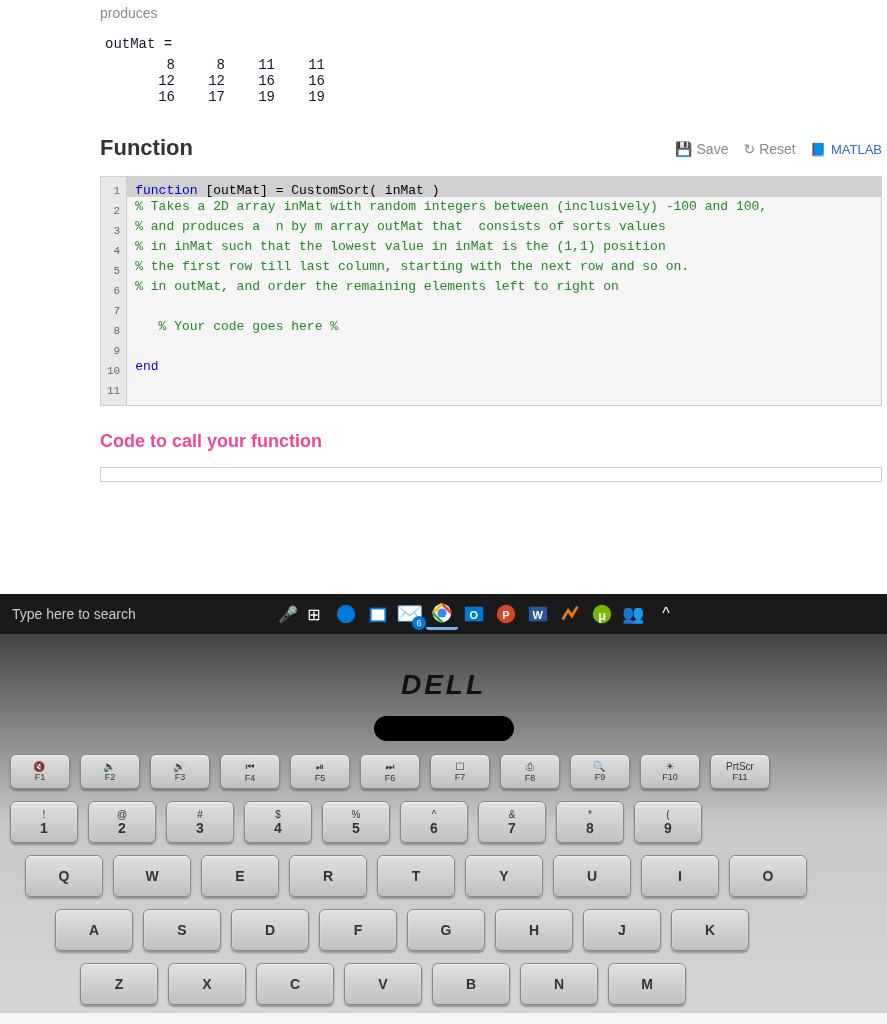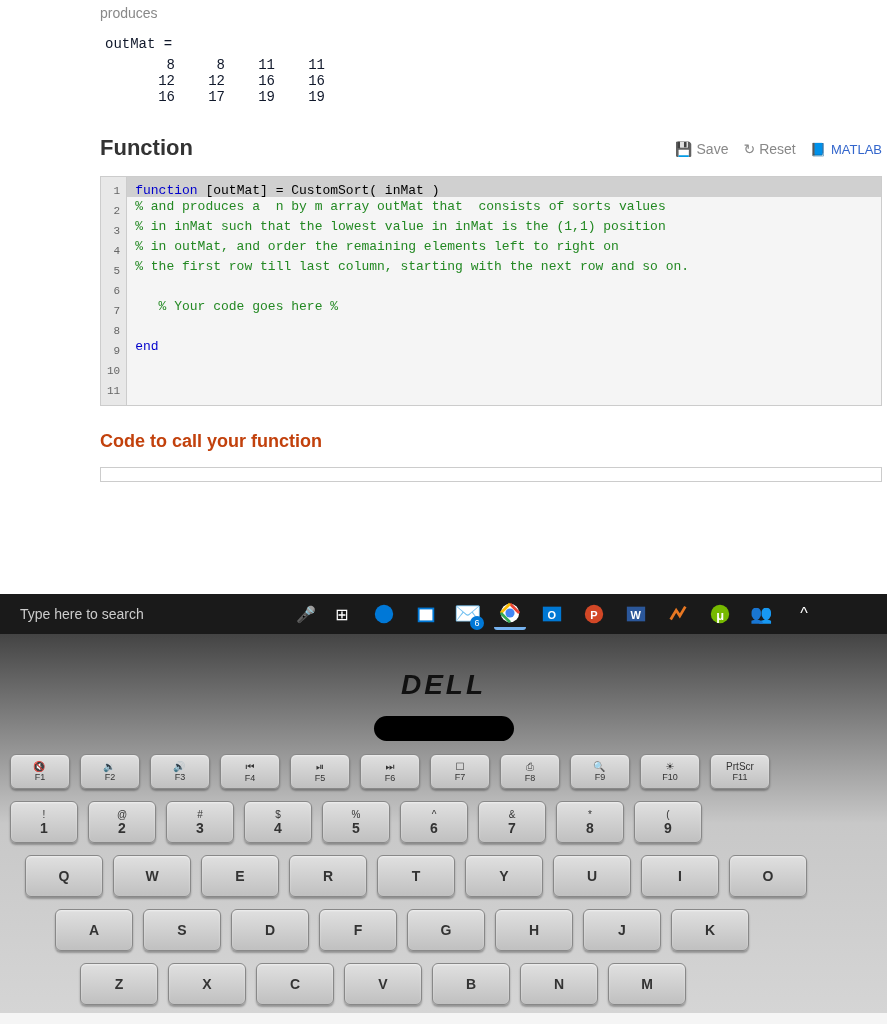--- a/index.html
+++ b/index.html
@@ -22,24 +22,24 @@
     
     .code-editor { border: 1px solid #ccc; background: #fafafa; margin-top: 15px; display: flex; font-family: 'Courier New', monospace; font-size: 13px; width: calc(100% - 5px); }
     .line-numbers { background: #e8e8e8; padding: 4px 6px; text-align: right; color: #666; border-right: 1px solid #ccc; }
     .line-numbers div { height: 20px; line-height: 20px; font-size: 11px; }
     .code-content { padding: 4px 8px; flex: 1; background: #f5f5f5; }
     .code-line { height: 20px; line-height: 20px; white-space: pre; }
     .keyword { color: #0000cc; }
     .comment { color: #228822; }
     .first-line { background: #d0d0d0; display: block; margin: -4px -8px 0 -8px; padding: 4px 8px 0 8px; }
     
-    .call-section { font-size: 18px; font-weight: bold; color: #c2410c; margin-top: 25px; }
+    .call-section { font-size: 18px; font-weight: bold; color: #ec4899; margin-top: 25px; }
     .empty-editor { border: 1px solid #ccc; background: #fff; height: 15px; margin-top: 15px; width: calc(100% - 5px); }
     
-    .taskbar { background: #1a1a1a; height: 40px; display: flex; align-items: center; padding: 0 16px; gap: 10px; }
+    .taskbar { background: #1a1a1a; height: 40px; display: flex; align-items: center; padding: 0 8px; }
     .search-box { color: #ccc; font-size: 14px; flex: 0 0 270px; padding-left: 4px; }
     .mic-icon { color: #ccc; }
     .task-icon { width: 32px; height: 32px; display: flex; align-items: center; justify-content: center; border-radius: 3px; }
     .task-icon svg { width: 22px; height: 22px; }
     .active-app { border-bottom: 3px solid #76b3f0; }
     
     .laptop-body { background: linear-gradient(to bottom, #444, #c8c8c8, #d5d5d5); height: 379px; position: relative; }
     .dell-logo { text-align: center; color: #111; font-size: 28px; font-weight: bold; font-style: italic; padding-top: 35px; letter-spacing: 3px; }
     .camera-bar { width: 140px; height: 25px; background: #000; border-radius: 15px; margin: 15px auto 0; }
     
@@ -94,24 +94,25 @@
         <div>5</div>
         <div>6</div>
         <div>7</div>
         <div>8</div>
         <div>9</div>
         <div>10</div>
         <div>11</div>
     </div>
     <div class="code-content">
       <div class="code-line first-line"><span class="keyword">function</span> [outMat] = CustomSort( inMat )</div>
+      <div class="code-line comment">% Takes a 2D array inMat with random integers between (inclusively) -100 and 100,</div>
       <div class="code-line comment">% and produces a  n by m array outMat that  consists of sorts values</div>
       <div class="code-line comment">% in inMat such that the lowest value in inMat is the (1,1) position</div>
+      <div class="code-line comment">% the first row till last column, starting with the next row and so on.</div>
       <div class="code-line comment">% in outMat, and order the remaining elements left to right on</div>
-      <div class="code-line comment">% the first row till last column, starting with the next row and so on.</div>
       <div class="code-line"></div>
       <div class="code-line comment">   % Your code goes here %</div>
       <div class="code-line"></div>
       <div class="code-line keyword">end</div>
       <div class="code-line"></div>
     </div>
   </div>
 
   <div class="call-section">Code to call your function</div>
   <div class="empty-editor"></div>

